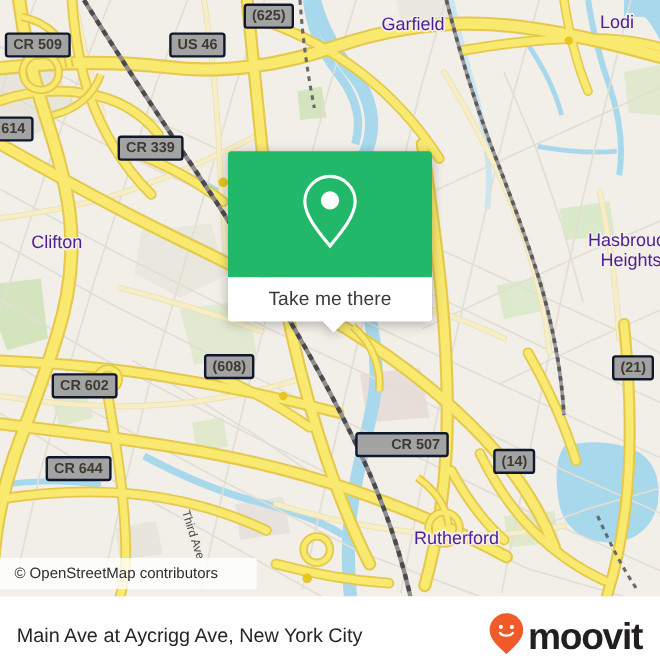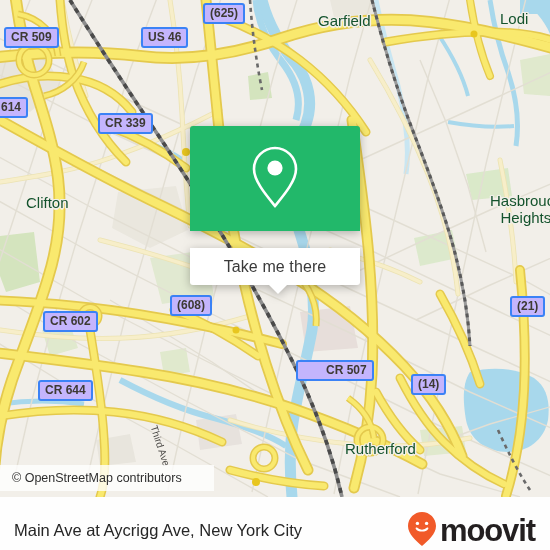--- a/index.html
+++ b/index.html
@@ -15,41 +15,41 @@
   #map-canvas{
     position:absolute; left:0; top:0; width:550px; height:497px;
     background:#f2efe9; overflow:hidden;
   }
   #map-svg{ position:absolute; left:0; top:0; }
 
   
   .city-label{
     position:absolute;
     font-family:"Liberation Sans", sans-serif;
-    font-size:15px; color:#14532d; white-space:nowrap;
+    font-size:15px; color:#4c1d95; white-space:nowrap;
     text-shadow:
        1.5px 0 0 #f2efe9, -1.5px 0 0 #f2efe9, 0 1.5px 0 #f2efe9, 0 -1.5px 0 #f2efe9,
        1px 1px 0 #f2efe9, -1px 1px 0 #f2efe9, 1px -1px 0 #f2efe9, -1px -1px 0 #f2efe9;
     pointer-events:none;
   }
   .city-label.two-line{ line-height:17px; text-align:center; }
 
   .street-label{
     position:absolute;
     font-family:"Liberation Sans", sans-serif;
     font-size:10px; color:#4a4845; white-space:nowrap;
     text-shadow:1px 0 0 #f2efe9,-1px 0 0 #f2efe9,0 1px 0 #f2efe9,0 -1px 0 #f2efe9;
     pointer-events:none;
   }
 
   
   .shield{
     position:absolute;
-    background:#c4b5fd;
-    border:2px solid #3b82f6;
+    background:#a3a3a3;
+    border:2px solid #0f172a;
     border-radius:3px;
     color:#3d3a33;
     font-family:"Liberation Sans", sans-serif;
     font-size:12px; font-weight:bold;
     padding:1px 5px 2px 5px;
     white-space:nowrap;
     line-height:14px;
   }
 
   
@@ -64,21 +64,20 @@
     border-radius:3px 3px 0 0;
     height:105px;
     display:flex; align-items:center; justify-content:center;
   }
   #card-foot{
     background:#ffffff;
     border-radius:0 0 3px 3px;
     height:37px;
     display:flex; align-items:center; justify-content:center;
     position:relative;
-    margin-top:17px;
   }
   #card-foot-label{
     font-family:"Liberation Sans", sans-serif;
     font-size:16px; color:#3a3a3a; letter-spacing:0.1px;
   }
   #card-tail{
     position:absolute;
     left:78px; bottom:-9px;
     width:0; height:0;
     border-left:10px solid transparent;

